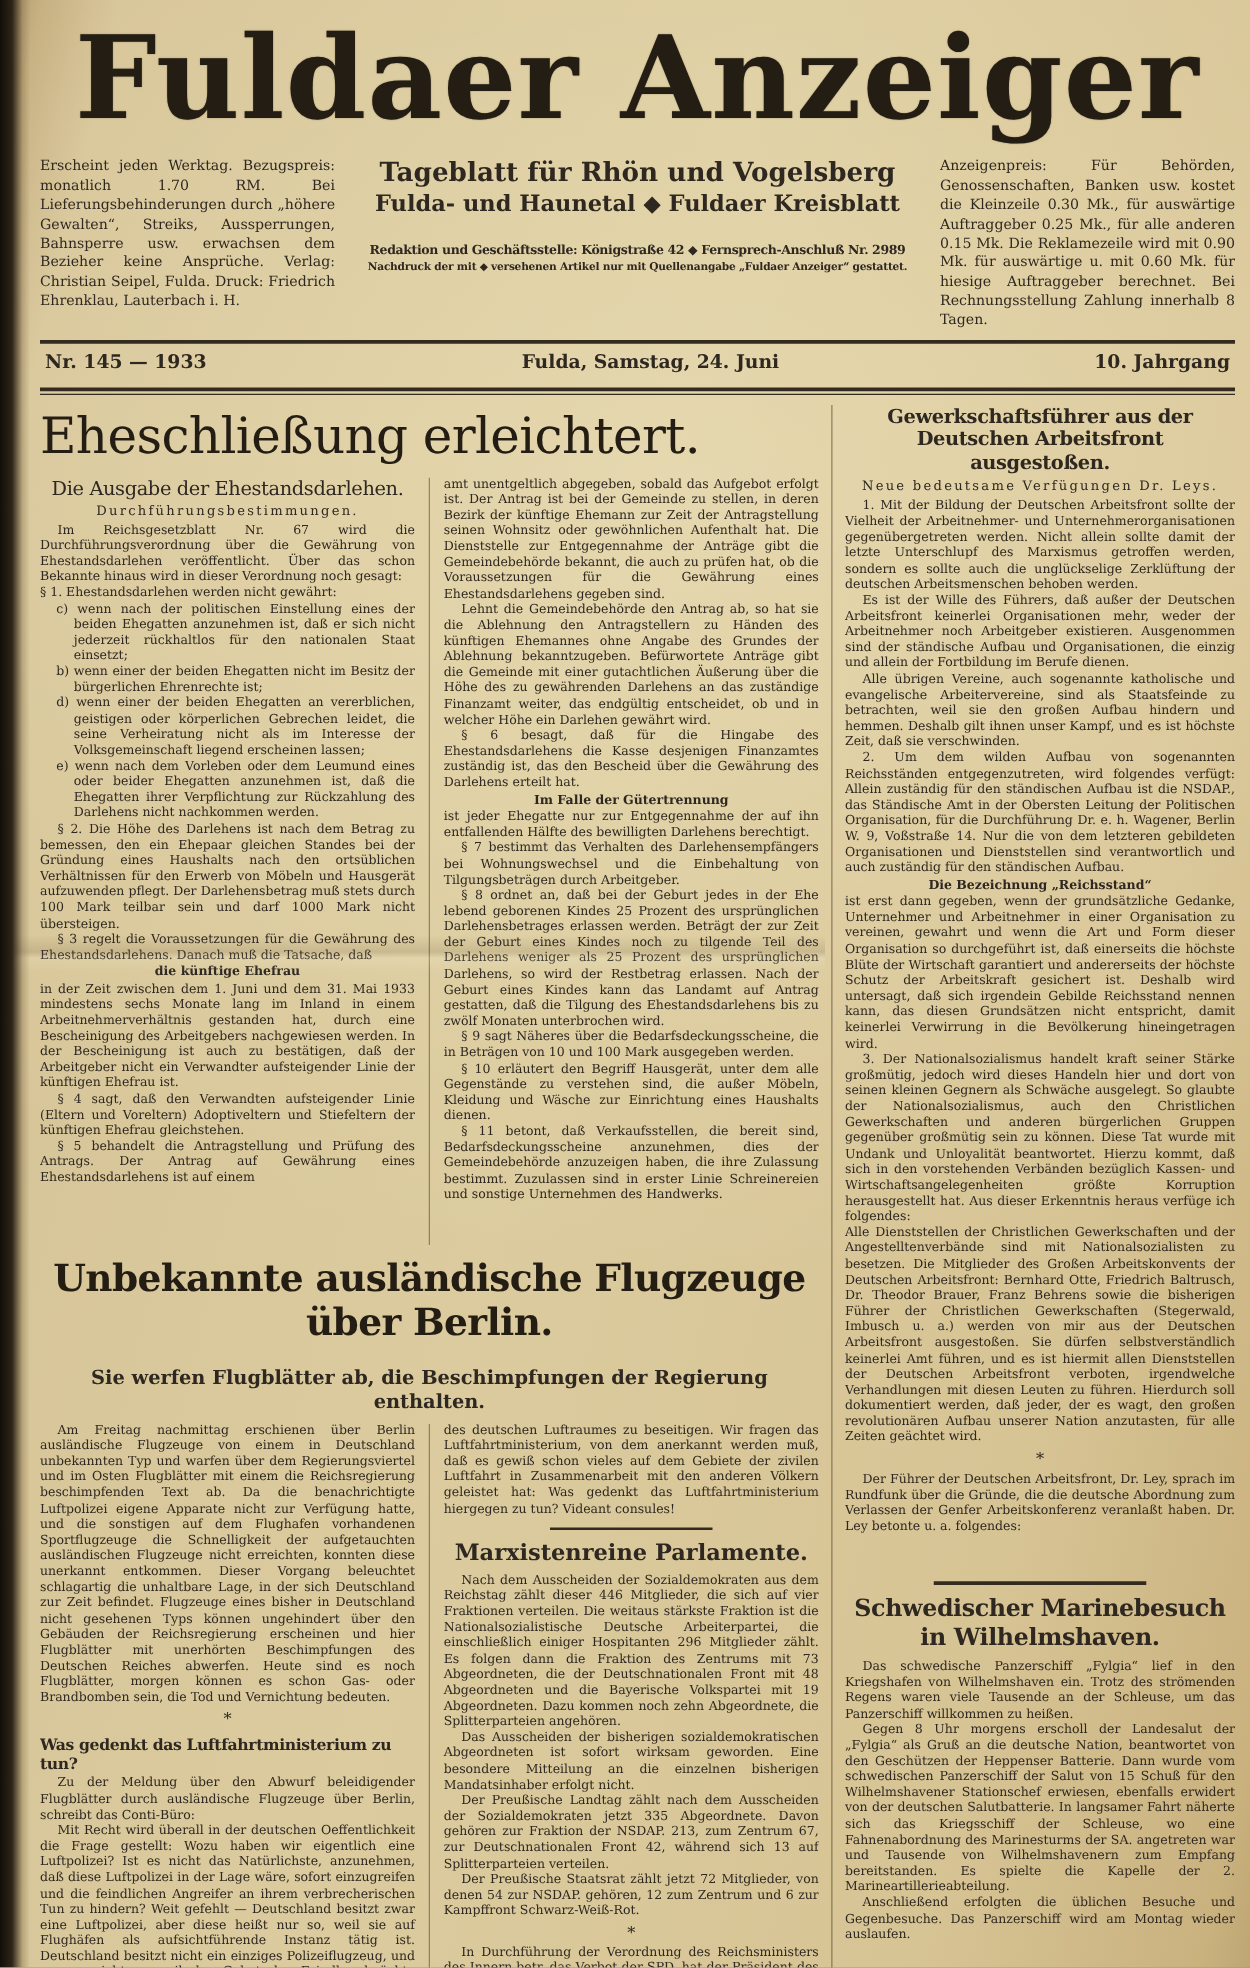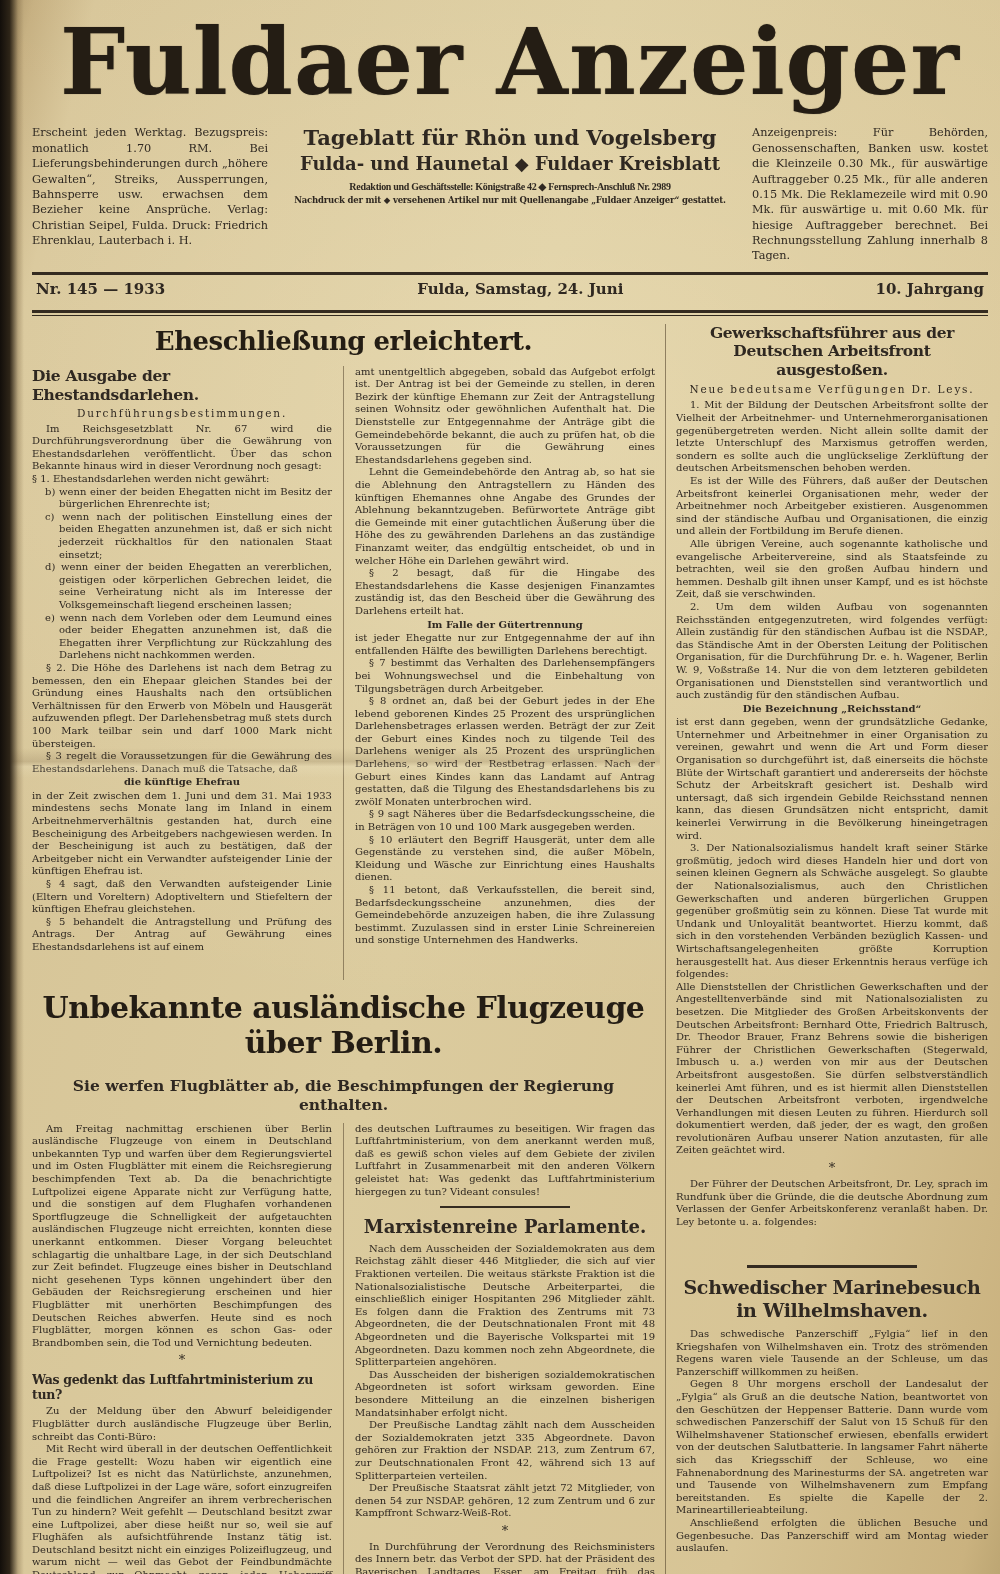--- a/index.html
+++ b/index.html
@@ -18,43 +18,43 @@
 
   
   .paper-title { font-size:92px; font-weight:bold; text-align:center; line-height:1.32;
     letter-spacing:1px; color:#241d14; padding-top:2px;
     text-shadow:0 0 1px rgba(36,29,20,0.55); }
   .mast-row { display:flex; gap:16px; margin-top:2px; align-items:flex-start; }
   .mast-side { flex:1 1 0; font-size:11.3px; line-height:1.36; text-align:justify; font-weight:500; }
   .mast-center { width:452px; flex:0 0 452px; text-align:center; }
   .mc1 { font-size:21px; font-weight:bold; line-height:1.25; }
   .mc2 { font-size:18px; font-weight:bold; line-height:1.3; }
-  .mc3 { font-size:10px; font-weight:bold; margin-top:6px; white-space:nowrap; letter-spacing:-0.3px;font-family:Liberation Serif, serif; }
+  .mc3 { font-size:10px; font-weight:bold; margin-top:20px; white-space:nowrap; letter-spacing:-0.3px; }
   .mc4 { font-size:8.5px; font-weight:bold; margin-top:3px; white-space:nowrap; letter-spacing:-0.2px; }
 
   .hrule { border:0; }
   .hrule.thick { height:3px; background:#342b20; margin-top:8px; }
   .hrule.thin  { height:1px; background:#342b20; margin-top:2px; }
   .dateline { display:flex; justify-content:space-between; align-items:baseline;
     font-size:15px; font-weight:bold; padding:5px 4px 4px; }
 
   
   .content { display:flex; margin-top:8px; }
   .main-left { width:634px; flex:0 0 634px; padding-right:10px; border-right:1px solid rgba(72,56,34,0.55); }
   .col-right { flex:1 1 auto; padding-left:10px; }
   .two-col { display:flex; }
   .two-col .col { flex:1 1 0; min-width:0; }
   .two-col .col:first-child { border-right:1px solid rgba(72,56,34,0.5); padding-right:11px; }
   .two-col .col:last-child { padding-left:11px; }
 
-  .lead-headline { font-size:26px; font-weight:bold; text-align:center; letter-spacing:-0.5px;
+  .lead-headline { font-size:40px; font-weight:normal; letter-spacing:-0.5px;
     margin:2px 0 10px; color:#241d14; }
   .lead-cols { height:614px; overflow:hidden; }
 
-  .article-h { font-size:15.5px; font-weight:bold; text-align:left; letter-spacing:-0.3px; margin-bottom:3px; }
+  .article-h { font-size:15.5px; font-weight:normal; text-align:center; letter-spacing:-0.3px; margin-bottom:3px; }
   .kicker { font-size:10.5px; text-align:center; letter-spacing:1.8px; margin-bottom:4px; }
 
   .berlin-headline { font-size:30px; font-weight:bold; text-align:center; letter-spacing:-0.5px;
     margin:10px 0 16px; color:#241d14; }
   .berlin-sub { font-size:15.5px; font-weight:bold; text-align:center; margin-bottom:9px; }
   .berlin-cols { height:600px; overflow:hidden; }
 
   .right-headline { font-size:15.5px; font-weight:bold; text-align:center; letter-spacing:-0.3px;
     line-height:1.2; margin-bottom:4px; }
   .right-headline.marine { font-size:19px; margin:8px 0 6px; }
@@ -108,37 +108,37 @@
 
       <div class="main-left">
         <h2 class="lead-headline">Eheschließung erleichtert.</h2>
         <div class="two-col lead-cols">
           <div class="col">
             <h3 class="article-h">Die Ausgabe der Ehestandsdarlehen.</h3>
             <div class="kicker">Durchführungsbestimmungen.</div>
             <div>
                 <div class="blk blk-p">Im Reichsgesetzblatt Nr. 67 wird die Durchführungsverordnung über die Gewährung von Ehestandsdarlehen veröffentlicht. Über das schon Bekannte hinaus wird in dieser Verordnung noch gesagt:</div>
                 <div class="blk blk-pn">§ 1. Ehestandsdarlehen werden nicht gewährt:</div>
+                <div class="blk blk-li">c) wenn nach der politischen Einstellung eines der beiden Ehegatten anzunehmen ist, daß er sich nicht jederzeit rückhaltlos für den nationalen Staat einsetzt;</div>
                 <div class="blk blk-li">b) wenn einer der beiden Ehegatten nicht im Besitz der bürgerlichen Ehrenrechte ist;</div>
-                <div class="blk blk-li">c) wenn nach der politischen Einstellung eines der beiden Ehegatten anzunehmen ist, daß er sich nicht jederzeit rückhaltlos für den nationalen Staat einsetzt;</div>
                 <div class="blk blk-li">d) wenn einer der beiden Ehegatten an vererblichen, geistigen oder körperlichen Gebrechen leidet, die seine Verheiratung nicht als im Interesse der Volksgemeinschaft liegend erscheinen lassen;</div>
                 <div class="blk blk-li">e) wenn nach dem Vorleben oder dem Leumund eines oder beider Ehegatten anzunehmen ist, daß die Ehegatten ihrer Verpflichtung zur Rückzahlung des Darlehens nicht nachkommen werden.</div>
                 <div class="blk blk-p">§ 2. Die Höhe des Darlehens ist nach dem Betrag zu bemessen, den ein Ehepaar gleichen Standes bei der Gründung eines Haushalts nach den ortsüblichen Verhältnissen für den Erwerb von Möbeln und Hausgerät aufzuwenden pflegt. Der Darlehensbetrag muß stets durch 100 Mark teilbar sein und darf 1000 Mark nicht übersteigen.</div>
                 <div class="blk blk-p">§ 3 regelt die Voraussetzungen für die Gewährung des Ehestandsdarlehens. Danach muß die Tatsache, daß</div>
                 <div class="blk blk-cb">die künftige Ehefrau</div>
                 <div class="blk blk-pn">in der Zeit zwischen dem 1. Juni und dem 31. Mai 1933 mindestens sechs Monate lang im Inland in einem Arbeitnehmerverhältnis gestanden hat, durch eine Bescheinigung des Arbeitgebers nachgewiesen werden. In der Bescheinigung ist auch zu bestätigen, daß der Arbeitgeber nicht ein Verwandter aufsteigender Linie der künftigen Ehefrau ist.</div>
                 <div class="blk blk-p">§ 4 sagt, daß den Verwandten aufsteigender Linie (Eltern und Voreltern) Adoptiveltern und Stiefeltern der künftigen Ehefrau gleichstehen.</div>
                 <div class="blk blk-p">§ 5 behandelt die Antragstellung und Prüfung des Antrags. Der Antrag auf Gewährung eines Ehestandsdarlehens ist auf einem</div>
               </div>
           </div>
           <div class="col">
             <div>
                 <div class="blk blk-pn">amt unentgeltlich abgegeben, sobald das Aufgebot erfolgt ist. Der Antrag ist bei der Gemeinde zu stellen, in deren Bezirk der künftige Ehemann zur Zeit der Antragstellung seinen Wohnsitz oder gewöhnlichen Aufenthalt hat. Die Dienststelle zur Entgegennahme der Anträge gibt die Gemeindebehörde bekannt, die auch zu prüfen hat, ob die Voraussetzungen für die Gewährung eines Ehestandsdarlehens gegeben sind.</div>
                 <div class="blk blk-p">Lehnt die Gemeindebehörde den Antrag ab, so hat sie die Ablehnung den Antragstellern zu Händen des künftigen Ehemannes ohne Angabe des Grundes der Ablehnung bekanntzugeben. Befürwortete Anträge gibt die Gemeinde mit einer gutachtlichen Äußerung über die Höhe des zu gewährenden Darlehens an das zuständige Finanzamt weiter, das endgültig entscheidet, ob und in welcher Höhe ein Darlehen gewährt wird.</div>
-                <div class="blk blk-p">§ 2 besagt, daß für die Hingabe des Ehestandsdarlehens die Kasse desjenigen Finanzamtes zuständig ist, das den Bescheid über die Gewährung des Darlehens erteilt hat.</div>
+                <div class="blk blk-p">§ 6 besagt, daß für die Hingabe des Ehestandsdarlehens die Kasse desjenigen Finanzamtes zuständig ist, das den Bescheid über die Gewährung des Darlehens erteilt hat.</div>
                 <div class="blk blk-cb">Im Falle der Gütertrennung</div>
                 <div class="blk blk-pn">ist jeder Ehegatte nur zur Entgegennahme der auf ihn entfallenden Hälfte des bewilligten Darlehens berechtigt.</div>
                 <div class="blk blk-p">§ 7 bestimmt das Verhalten des Darlehensempfängers bei Wohnungswechsel und die Einbehaltung von Tilgungsbeträgen durch Arbeitgeber.</div>
                 <div class="blk blk-p">§ 8 ordnet an, daß bei der Geburt jedes in der Ehe lebend geborenen Kindes 25 Prozent des ursprünglichen Darlehensbetrages erlassen werden. Beträgt der zur Zeit der Geburt eines Kindes noch zu tilgende Teil des Darlehens weniger als 25 Prozent des ursprünglichen Darlehens, so wird der Restbetrag erlassen. Nach der Geburt eines Kindes kann das Landamt auf Antrag gestatten, daß die Tilgung des Ehestandsdarlehens bis zu zwölf Monaten unterbrochen wird.</div>
                 <div class="blk blk-p">§ 9 sagt Näheres über die Bedarfsdeckungsscheine, die in Beträgen von 10 und 100 Mark ausgegeben werden.</div>
                 <div class="blk blk-p">§ 10 erläutert den Begriff Hausgerät, unter dem alle Gegenstände zu verstehen sind, die außer Möbeln, Kleidung und Wäsche zur Einrichtung eines Haushalts dienen.</div>
                 <div class="blk blk-p">§ 11 betont, daß Verkaufsstellen, die bereit sind, Bedarfsdeckungsscheine anzunehmen, dies der Gemeindebehörde anzuzeigen haben, die ihre Zulassung bestimmt. Zuzulassen sind in erster Linie Schreinereien und sonstige Unternehmen des Handwerks.</div>
               </div>
           </div>
         </div>

